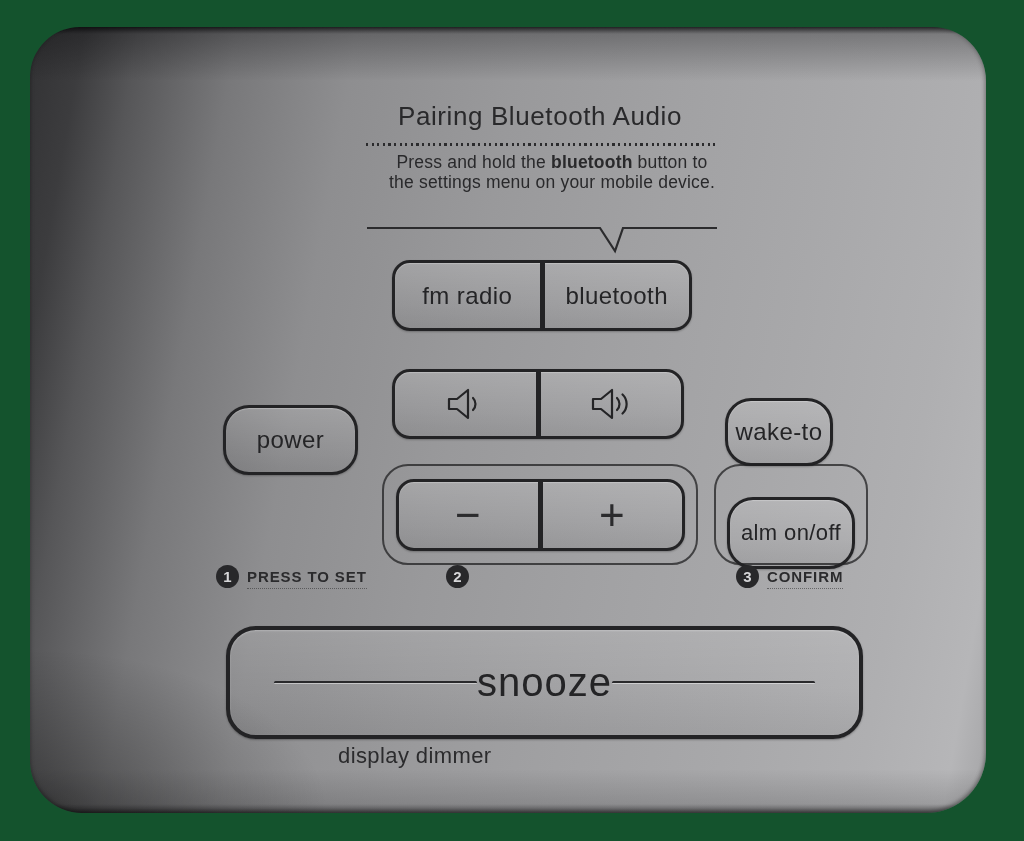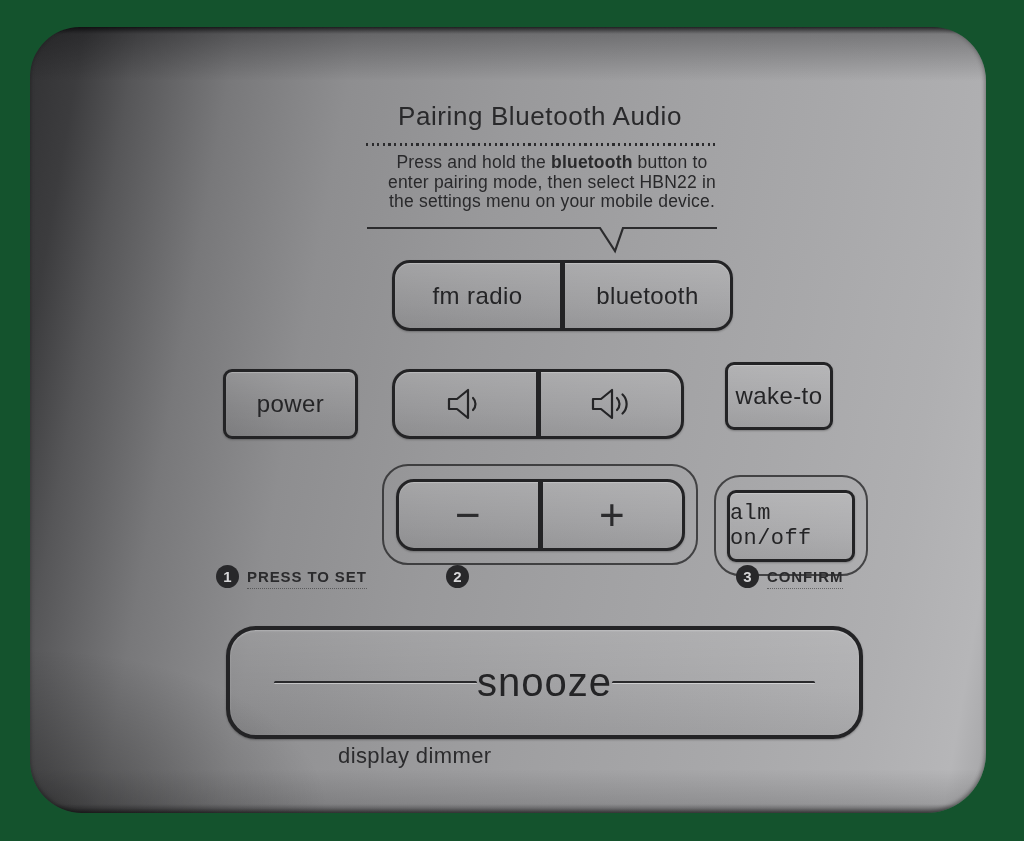--- a/index.html
+++ b/index.html
@@ -24,37 +24,37 @@
   .dotted-rule{
     position:absolute;left:336px;top:116px;width:352px;height:3px;
     background:repeating-linear-gradient(to right,#2b2b2d 0 2.2px,transparent 2.2px 5.6px);
   }
   .instructions{
     position:absolute;left:332px;top:126px;width:380px;text-align:center;
     font-size:17.5px;line-height:19.5px;color:#29292b;letter-spacing:0.2px;
   }
   .instructions b{font-weight:bold;}
   .bracket{position:absolute;left:330px;top:194px;}
-  .row1{position:absolute;left:362px;top:233px;width:341px;height:71px;}
+  .row1{position:absolute;left:362px;top:233px;width:300px;height:71px;}
   .row2-power{position:absolute;left:193px;top:342px;width:135px;height:70px;}
   .row2-vol{position:absolute;left:362px;top:342px;width:292px;height:70px;}
   .row2-wake{position:absolute;left:695px;top:335px;width:108px;height:68px;}
   .ring{
     position:absolute;border:2.5px solid rgba(32,32,34,0.75);border-radius:26px;
     display:flex;align-items:center;justify-content:center;
   }
   .ring-alarm{left:182px;top:437px;width:150px;height:97px;}
   .ring-adjust{left:352px;top:437px;width:312px;height:97px;}
-  .ring-alm{left:684px;top:448px;width:150px;height:97px;font-family:Liberation Mono, monospace;}
+  .ring-alm{left:684px;top:437px;width:150px;height:97px;}
   .btn{
-    border:3.5px solid #232325;border-radius:9px;
+    border:3.5px solid #232325;border-radius:26px;
     background:linear-gradient(to bottom, rgba(255,255,255,0.14), rgba(255,255,255,0.02) 60%, rgba(0,0,0,0.05));
     box-shadow: inset 0 1px 1px rgba(255,255,255,0.25), 0 1px 2px rgba(0,0,0,0.25);
     display:flex;align-items:center;justify-content:center;
-    font-size:24px;letter-spacing:0.4px;color:#242426;cursor:pointer;box-sizing:border-box;
+    font-size:24px;letter-spacing:0.4px;color:#242426;cursor:pointer;box-sizing:border-box;margin-top:36px;
   }
   .rocker{
     border:3.5px solid #232325;border-radius:18px;box-sizing:border-box;
     display:flex;align-items:stretch;width:100%;height:100%;
     box-shadow: inset 0 1px 1px rgba(255,255,255,0.25), 0 1px 2px rgba(0,0,0,0.25);
     overflow:hidden;cursor:pointer;
   }
   .rocker .half{
     flex:1;display:flex;align-items:center;justify-content:center;
     background:linear-gradient(to bottom, rgba(255,255,255,0.14), rgba(255,255,255,0.02) 60%, rgba(0,0,0,0.05));
@@ -98,21 +98,20 @@
 <body>
 
 <div class="stage">
   <div class="device">
 
     <div class="title">Pairing Bluetooth Audio</div>
     <div class="dotted-rule"></div>
 
     <div class="instructions">
       <div><span>Press and hold the </span><b>bluetooth</b><span> button to</span></div>
-      <div><span>enter pairing mode, then select HBN22 in</span><b></b><span></span></div>
       <div><span>the settings menu on your mobile device.</span><b></b><span></span></div>
     </div>
 
     <svg class="bracket" width="364" height="36" viewBox="0 0 364 36">
       <polyline points="7,7 240,7 255,30 263,7 357,7" fill="none" stroke="#2b2b2d" stroke-width="2.2" stroke-linejoin="miter"></polyline>
     </svg>
 
     <div class="row1">
       <div class="rocker">
         <div class="half">fm radio</div>

